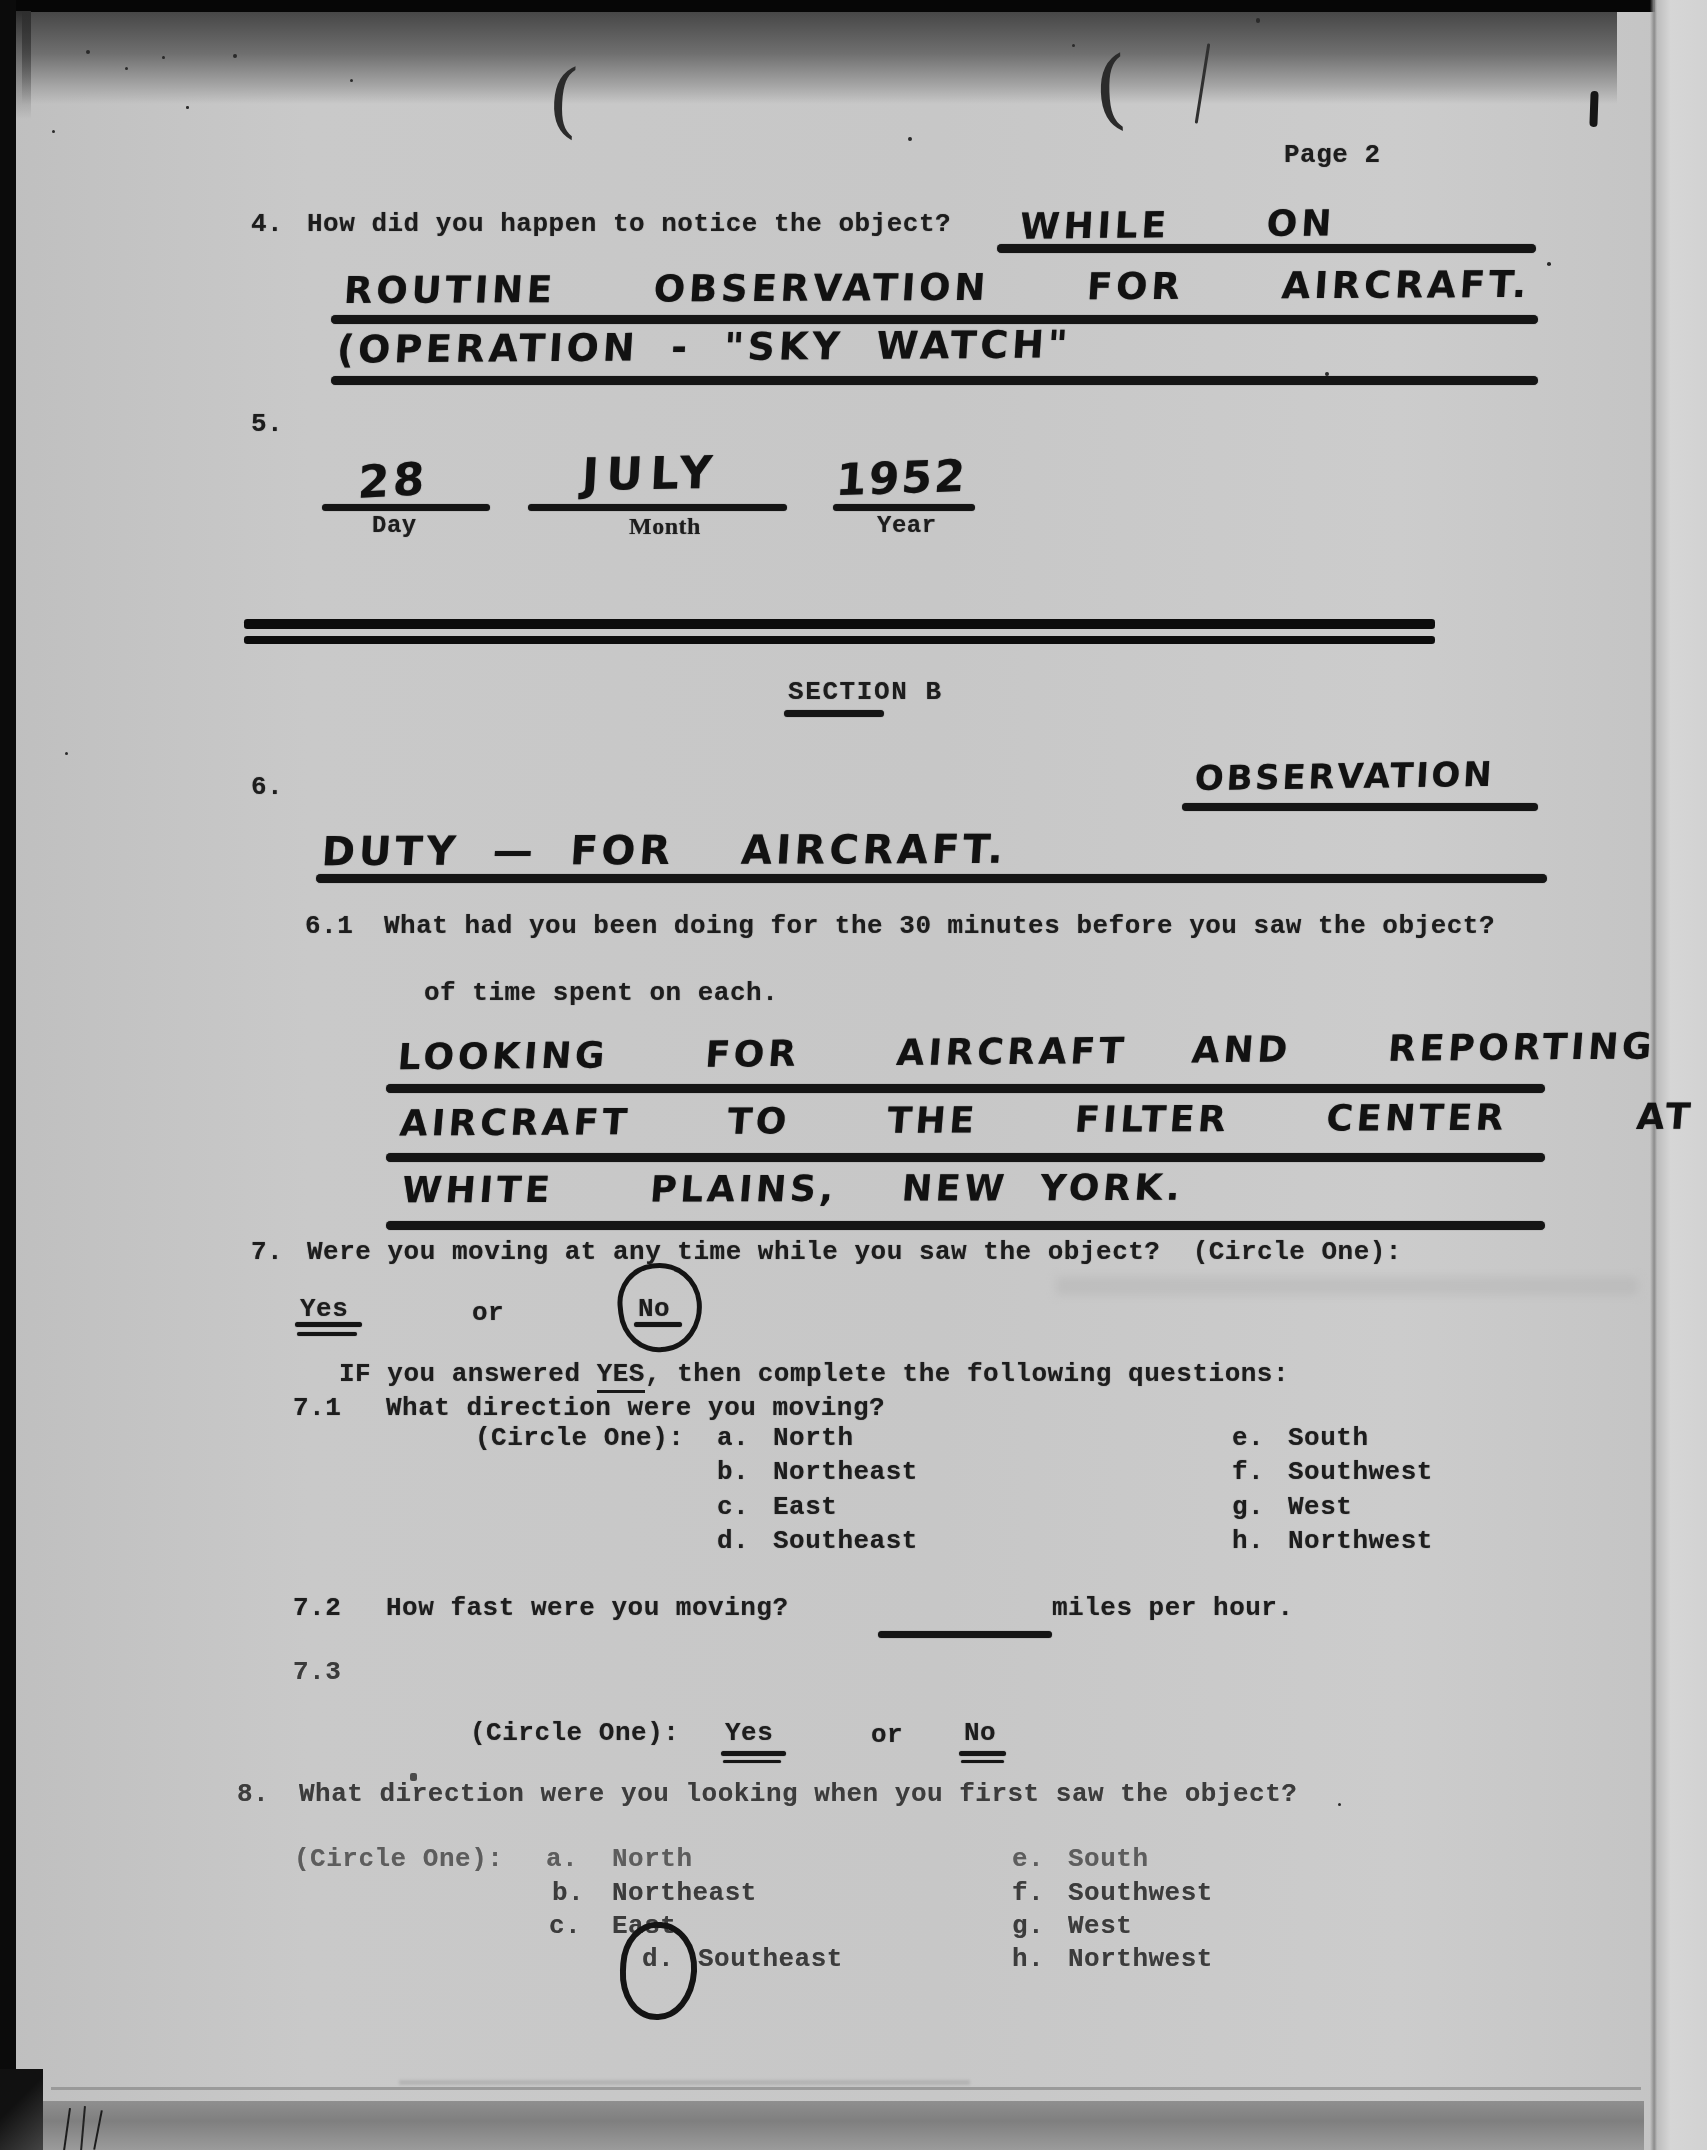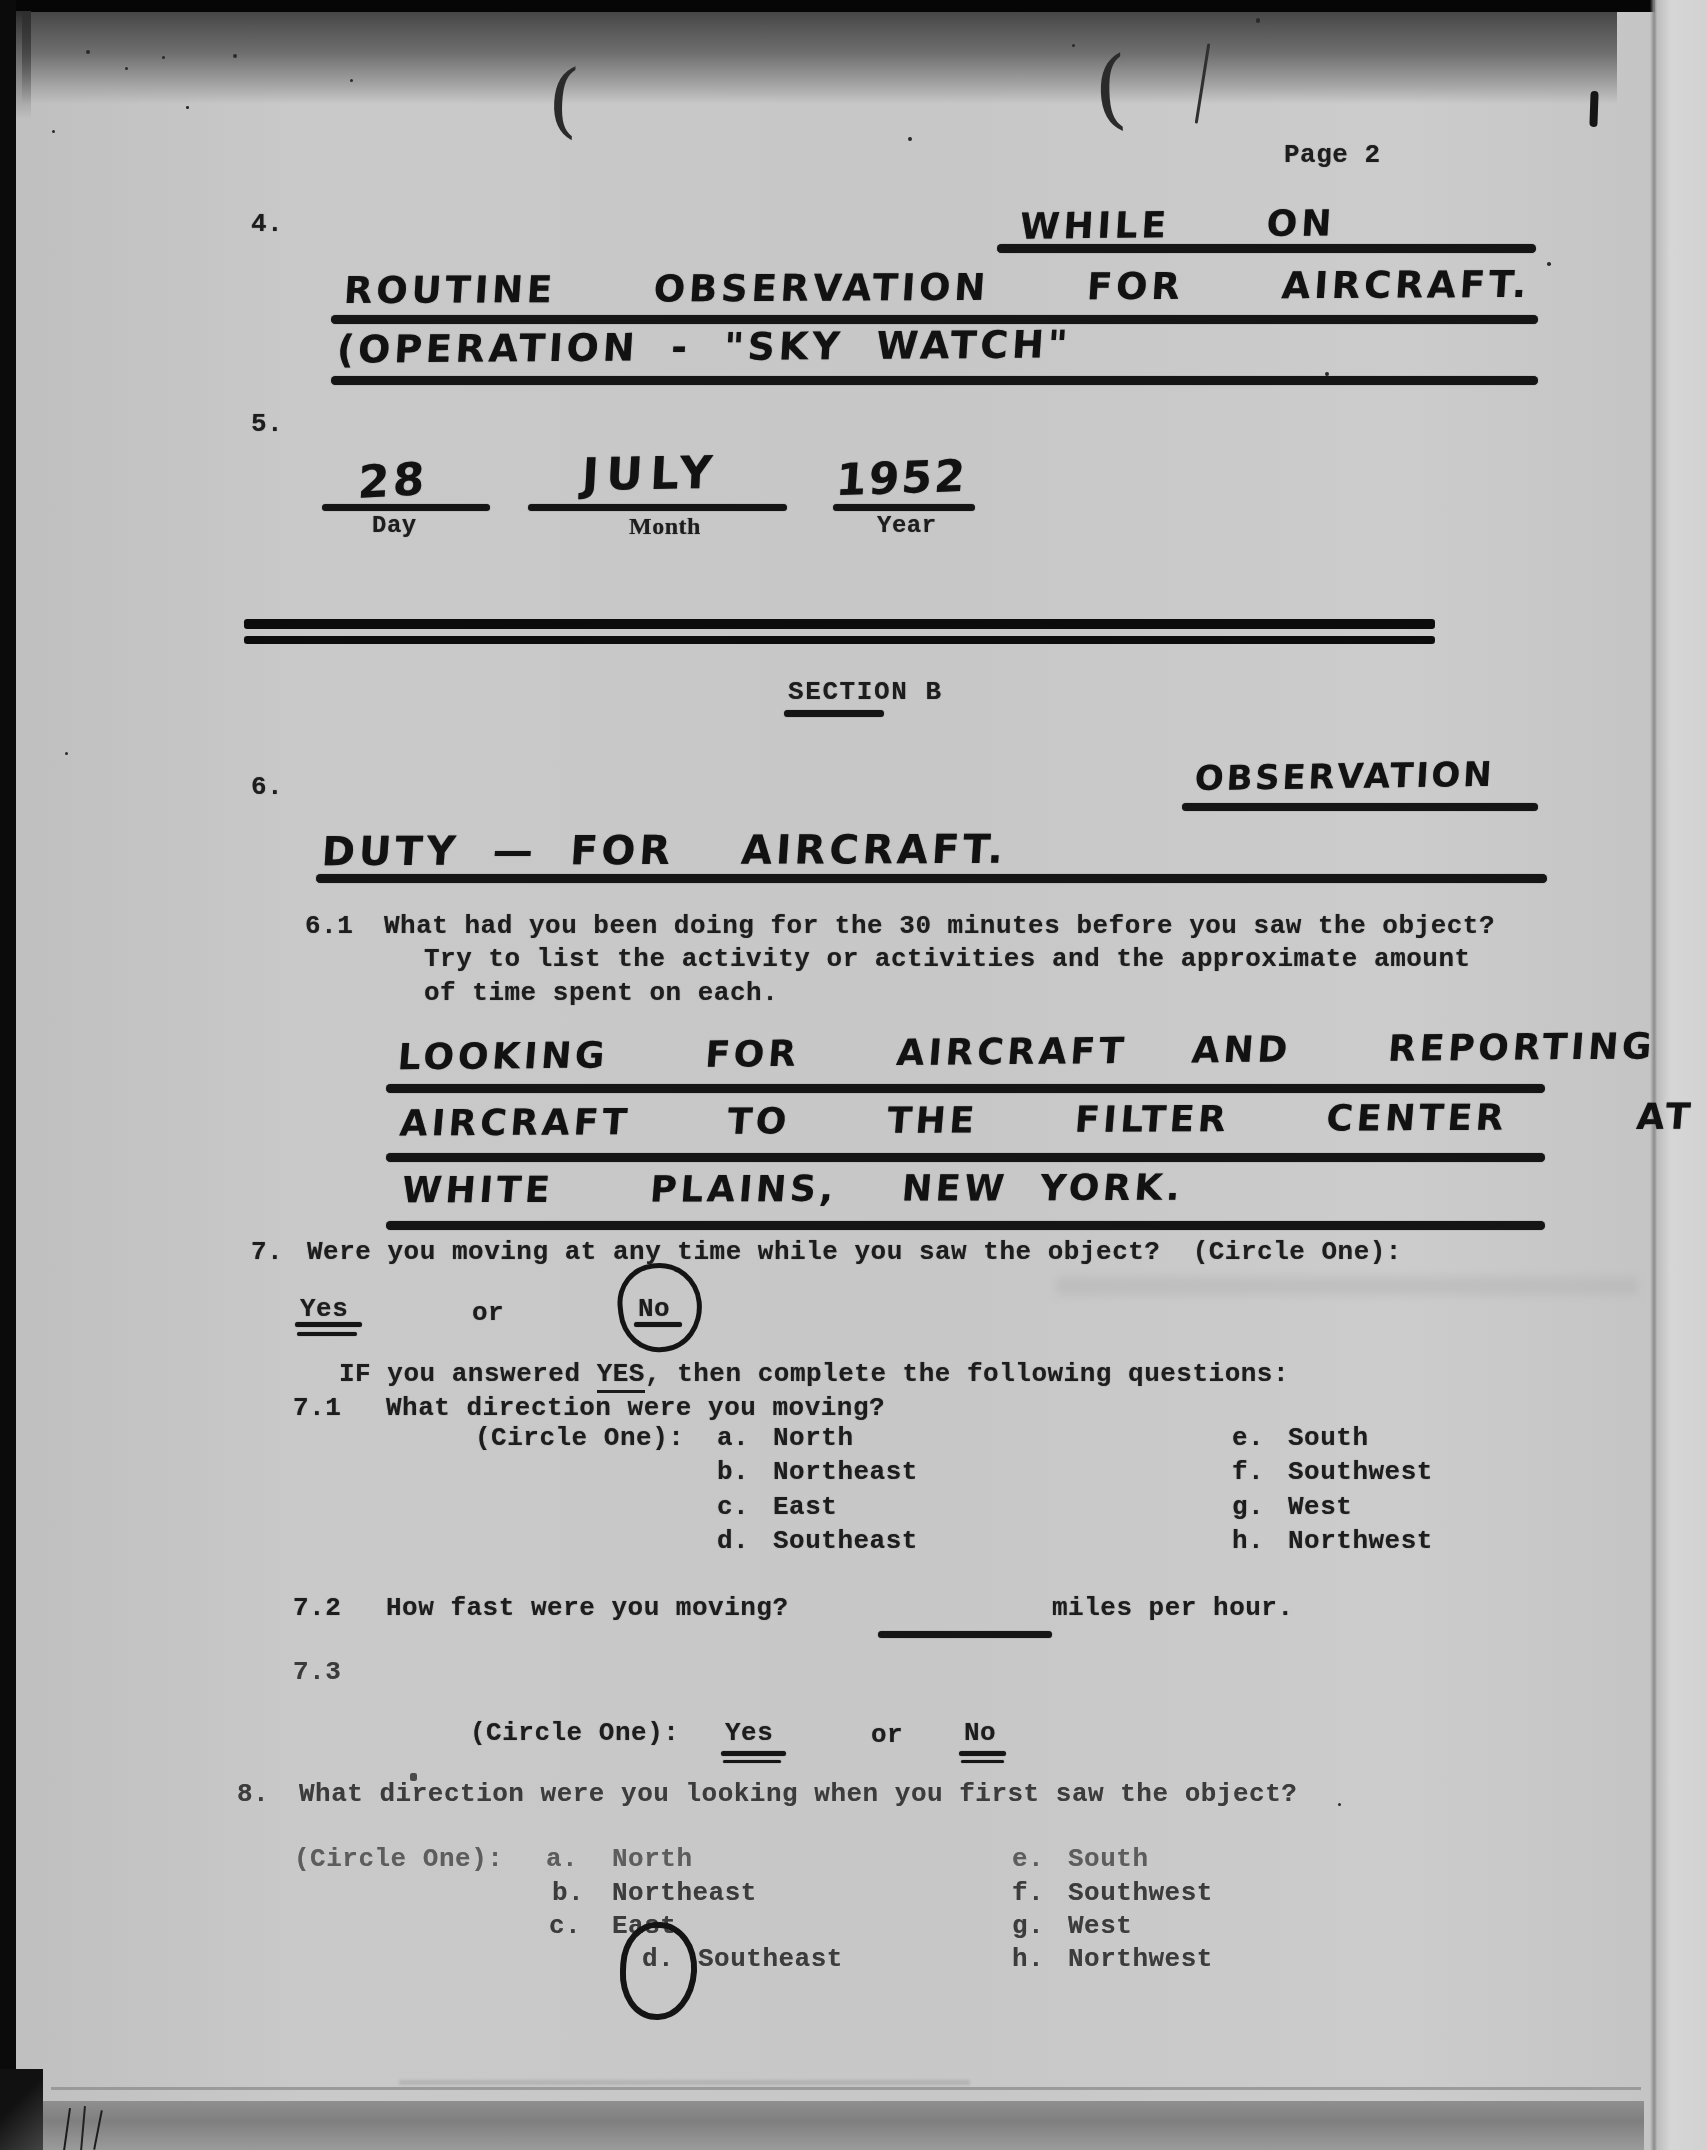--- a/index.html
+++ b/index.html
@@ -57,20 +57,21 @@
   <div class="speck" style="left:1256px;top:18.3px;width:4.3px;height:4.3px;"></div>
   <div class="speck" style="left:1072px;top:44px;width:3.2px;height:3.2px;"></div>
   <div class="speck" style="left:1547px;top:262px;width:4.3px;height:3.8px;"></div>
   <div class="speck" style="left:1325px;top:372px;width:3.8px;height:3.8px;"></div>
   <div class="speck" style="left:65px;top:752px;width:3.2px;height:3.2px;"></div>
   <div class="speck" style="left:1338px;top:1803px;width:3.2px;height:3.2px;"></div>
 
   <div class="tw" style="left:1284px;top:141px;">Page 2</div>
 
   <div class="tw" style="left:251px;top:210px;">4.</div>
+  <div class="tw" style="left:307px;top:210px;">How did you happen to notice the object?</div>
   <div class="hw" style="left:1020px;top:204px;font-size:36px;transform:rotate(-.6deg) skewX(-4deg);">WHILE   ON</div>
   <div class="bar" style="left:997px;top:244px;width:539px;height:8.6px;"></div>
   <div class="hw" style="left:344px;top:266px;font-size:37px;transform:rotate(-.3deg) skewX(-4deg);">ROUTINE   OBSERVATION   FOR   AIRCRAFT.</div>
   <div class="bar" style="left:331px;top:315px;width:1207px;height:8.6px;"></div>
   <div class="hw" style="left:337px;top:325px;font-size:38px;transform:rotate(-.4deg) skewX(-4deg);">(OPERATION - "SKY WATCH"</div>
   <div class="bar" style="left:331px;top:376px;width:1207px;height:8.6px;"></div>
 
   <div class="tw" style="left:251px;top:410px;">5.</div>
   <div class="hw" style="left:358px;top:454px;font-size:45px;transform:rotate(-3deg) skewX(-6deg);">28</div>
   <div class="hw" style="left:582px;top:447px;font-size:45px;letter-spacing:7.5px;transform:rotate(-1deg) skewX(-4deg);">JULY</div>
@@ -89,21 +90,20 @@
   <div class="bar" style="left:784px;top:710px;width:100px;height:6.5px;"></div>
 
   <div class="tw" style="left:251px;top:773px;">6.</div>
   <div class="hw" style="left:1195px;top:756px;font-size:34px;letter-spacing:2.7px;transform:rotate(-.8deg) skewX(-4deg);">OBSERVATION</div>
   <div class="bar" style="left:1182px;top:803px;width:356px;height:7.5px;"></div>
   <div class="hw" style="left:322px;top:827px;font-size:40px;transform:rotate(-.2deg) skewX(-4deg);">DUTY — FOR  AIRCRAFT.</div>
   <div class="bar" style="left:316px;top:874px;width:1231px;height:8.6px;"></div>
 
   <div class="tw" style="left:305px;top:912px;">6.1</div>
   <div class="tw" style="left:384px;top:912px;">What had you been doing for the 30 minutes before you saw the object?</div>
-  <div class="tw" style="left:424px;top:945px;">Try to list the activity or activities and the approximate amount</div>
   <div class="tw" style="left:424px;top:979px;">of time spent on each.</div>
   <div class="hw" style="left:398px;top:1030px;font-size:36px;transform:rotate(-.5deg) skewX(-5deg);">LOOKING   FOR   AIRCRAFT  AND   REPORTING   THE</div>
   <div class="bar" style="left:386px;top:1084px;width:1159px;height:8.6px;"></div>
   <div class="hw" style="left:400px;top:1099px;font-size:36px;transform:rotate(-.3deg) skewX(-5deg);">AIRCRAFT   TO   THE   FILTER   CENTER    AT</div>
   <div class="bar" style="left:386px;top:1153px;width:1159px;height:8.6px;"></div>
   <div class="hw" style="left:402px;top:1168px;font-size:36px;transform:rotate(-.2deg) skewX(-5deg);">WHITE   PLAINS,  NEW YORK.</div>
   <div class="bar" style="left:386px;top:1221px;width:1159px;height:8.6px;"></div>
 
   <div class="tw" style="left:251px;top:1238px;">7.</div>
   <div class="tw" style="left:307px;top:1238px;">Were you moving at any time while you saw the object?  (Circle One):</div>

